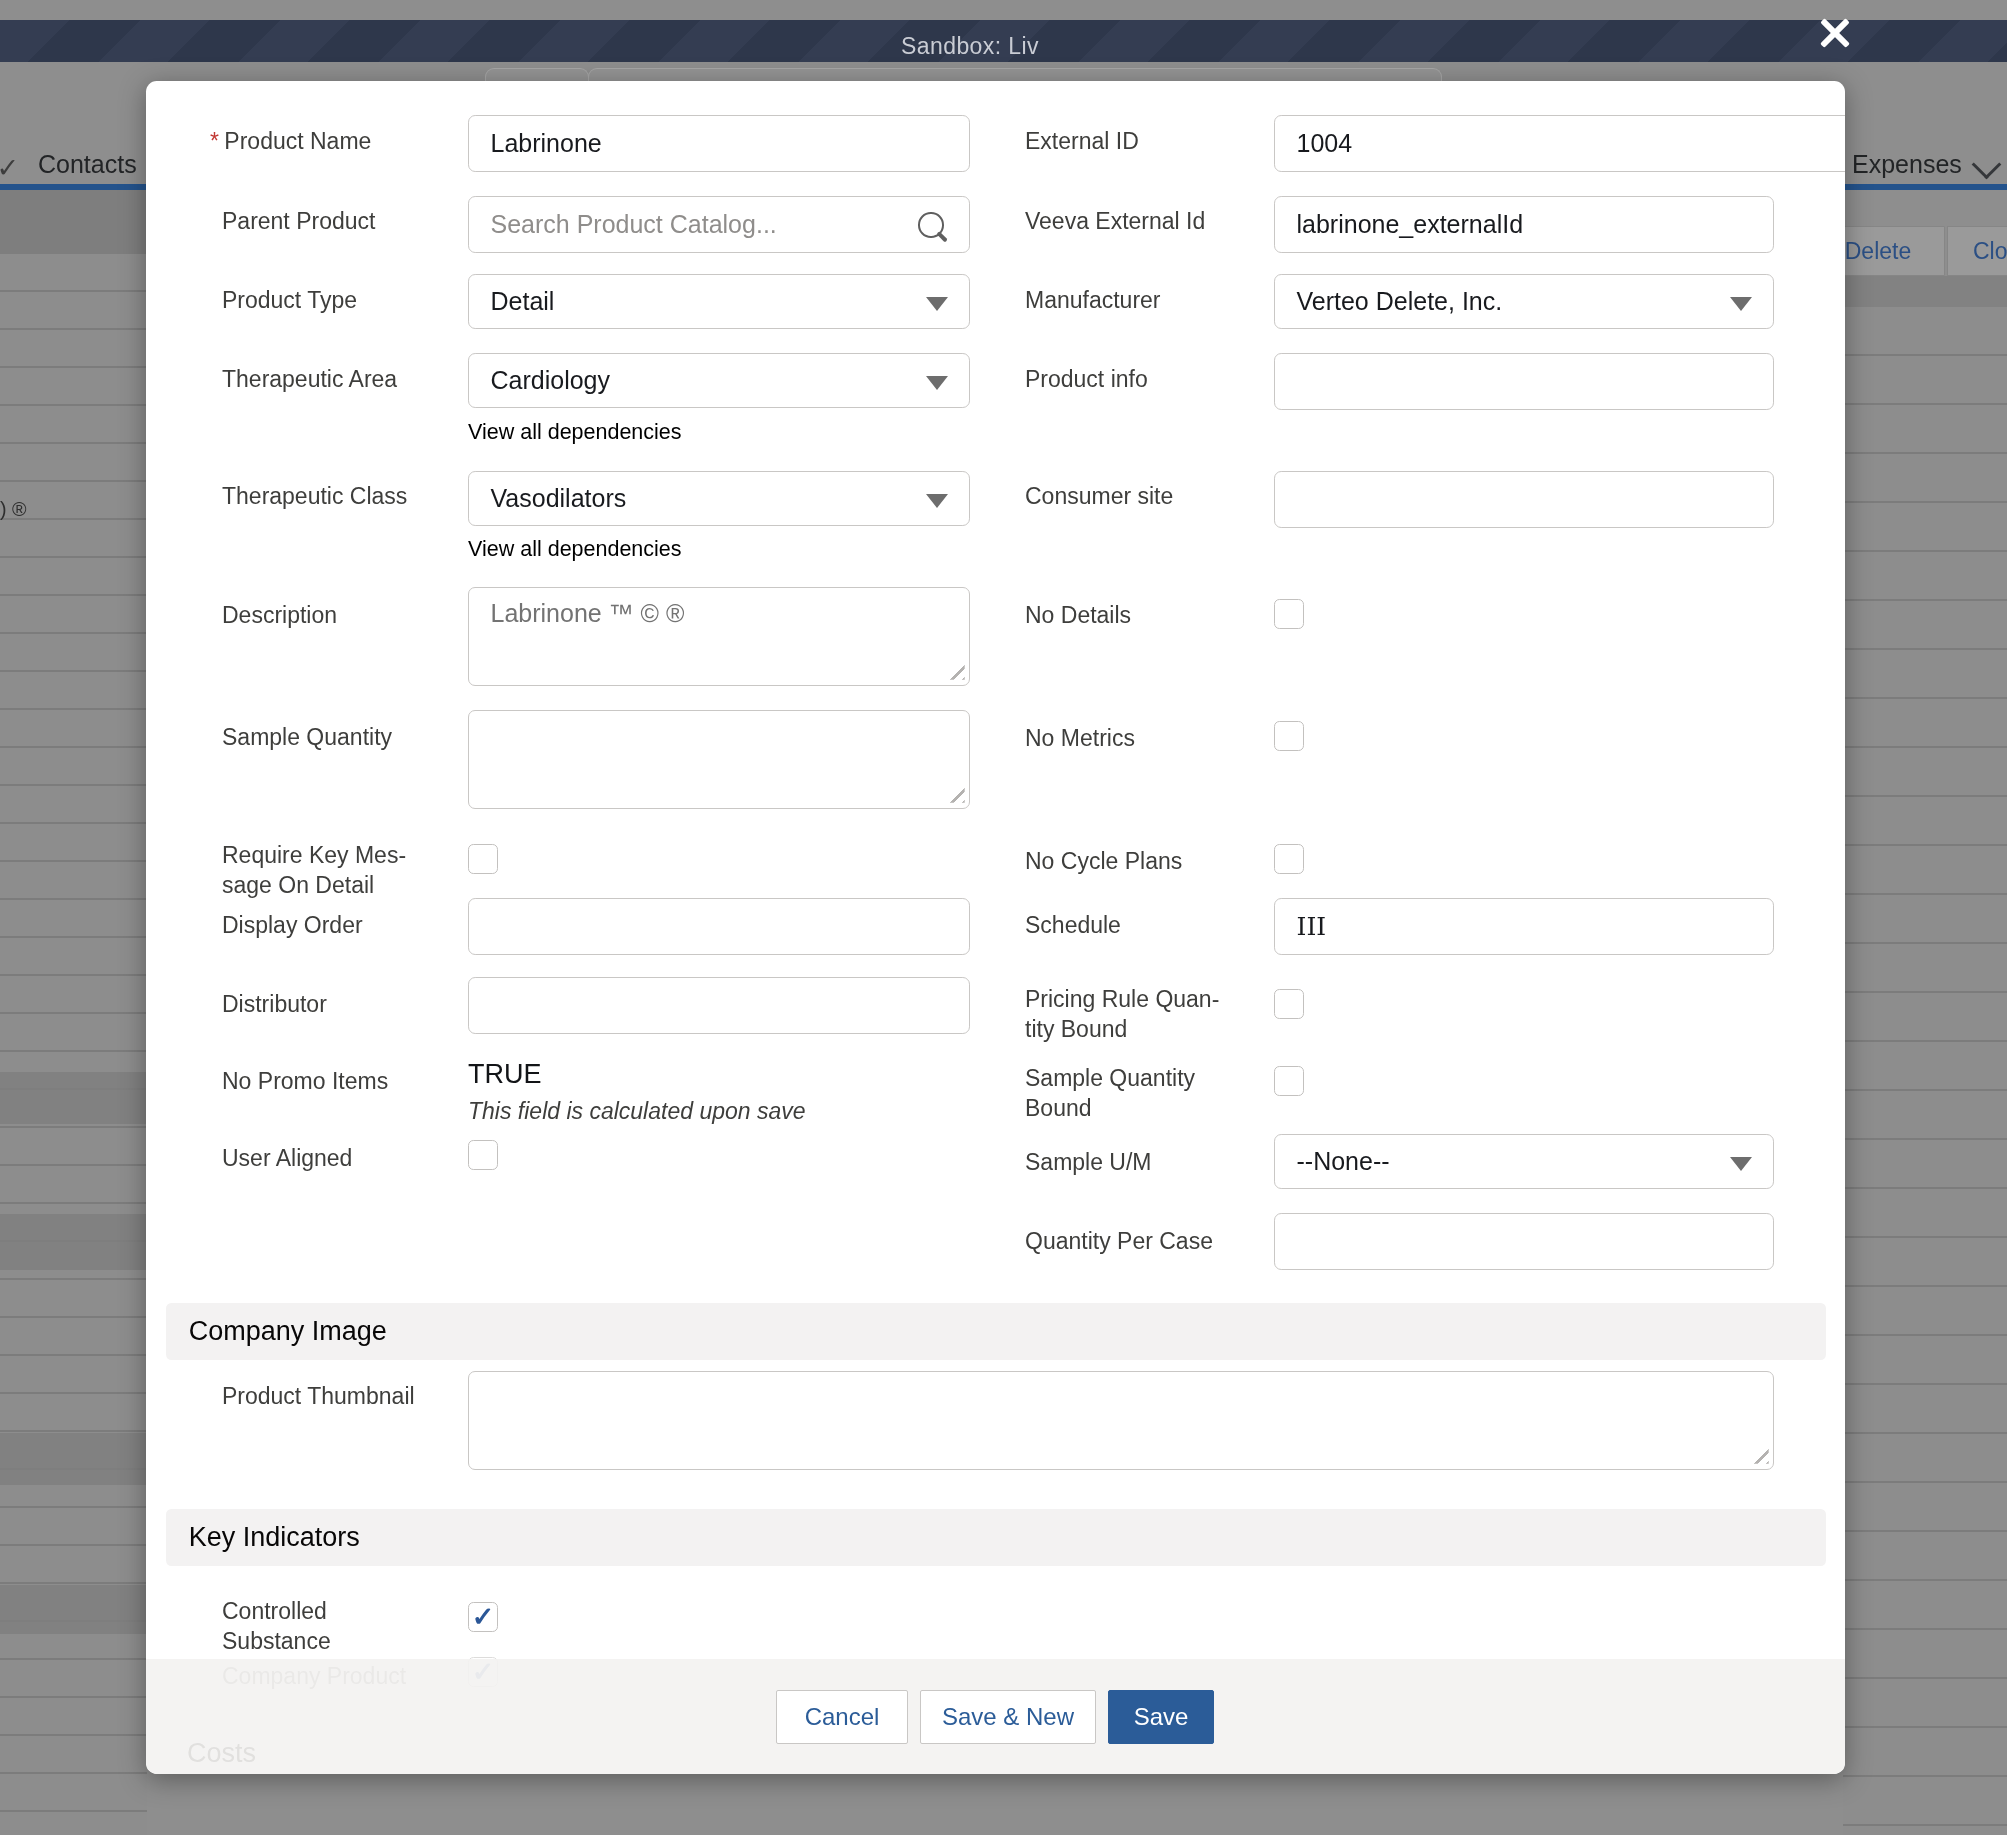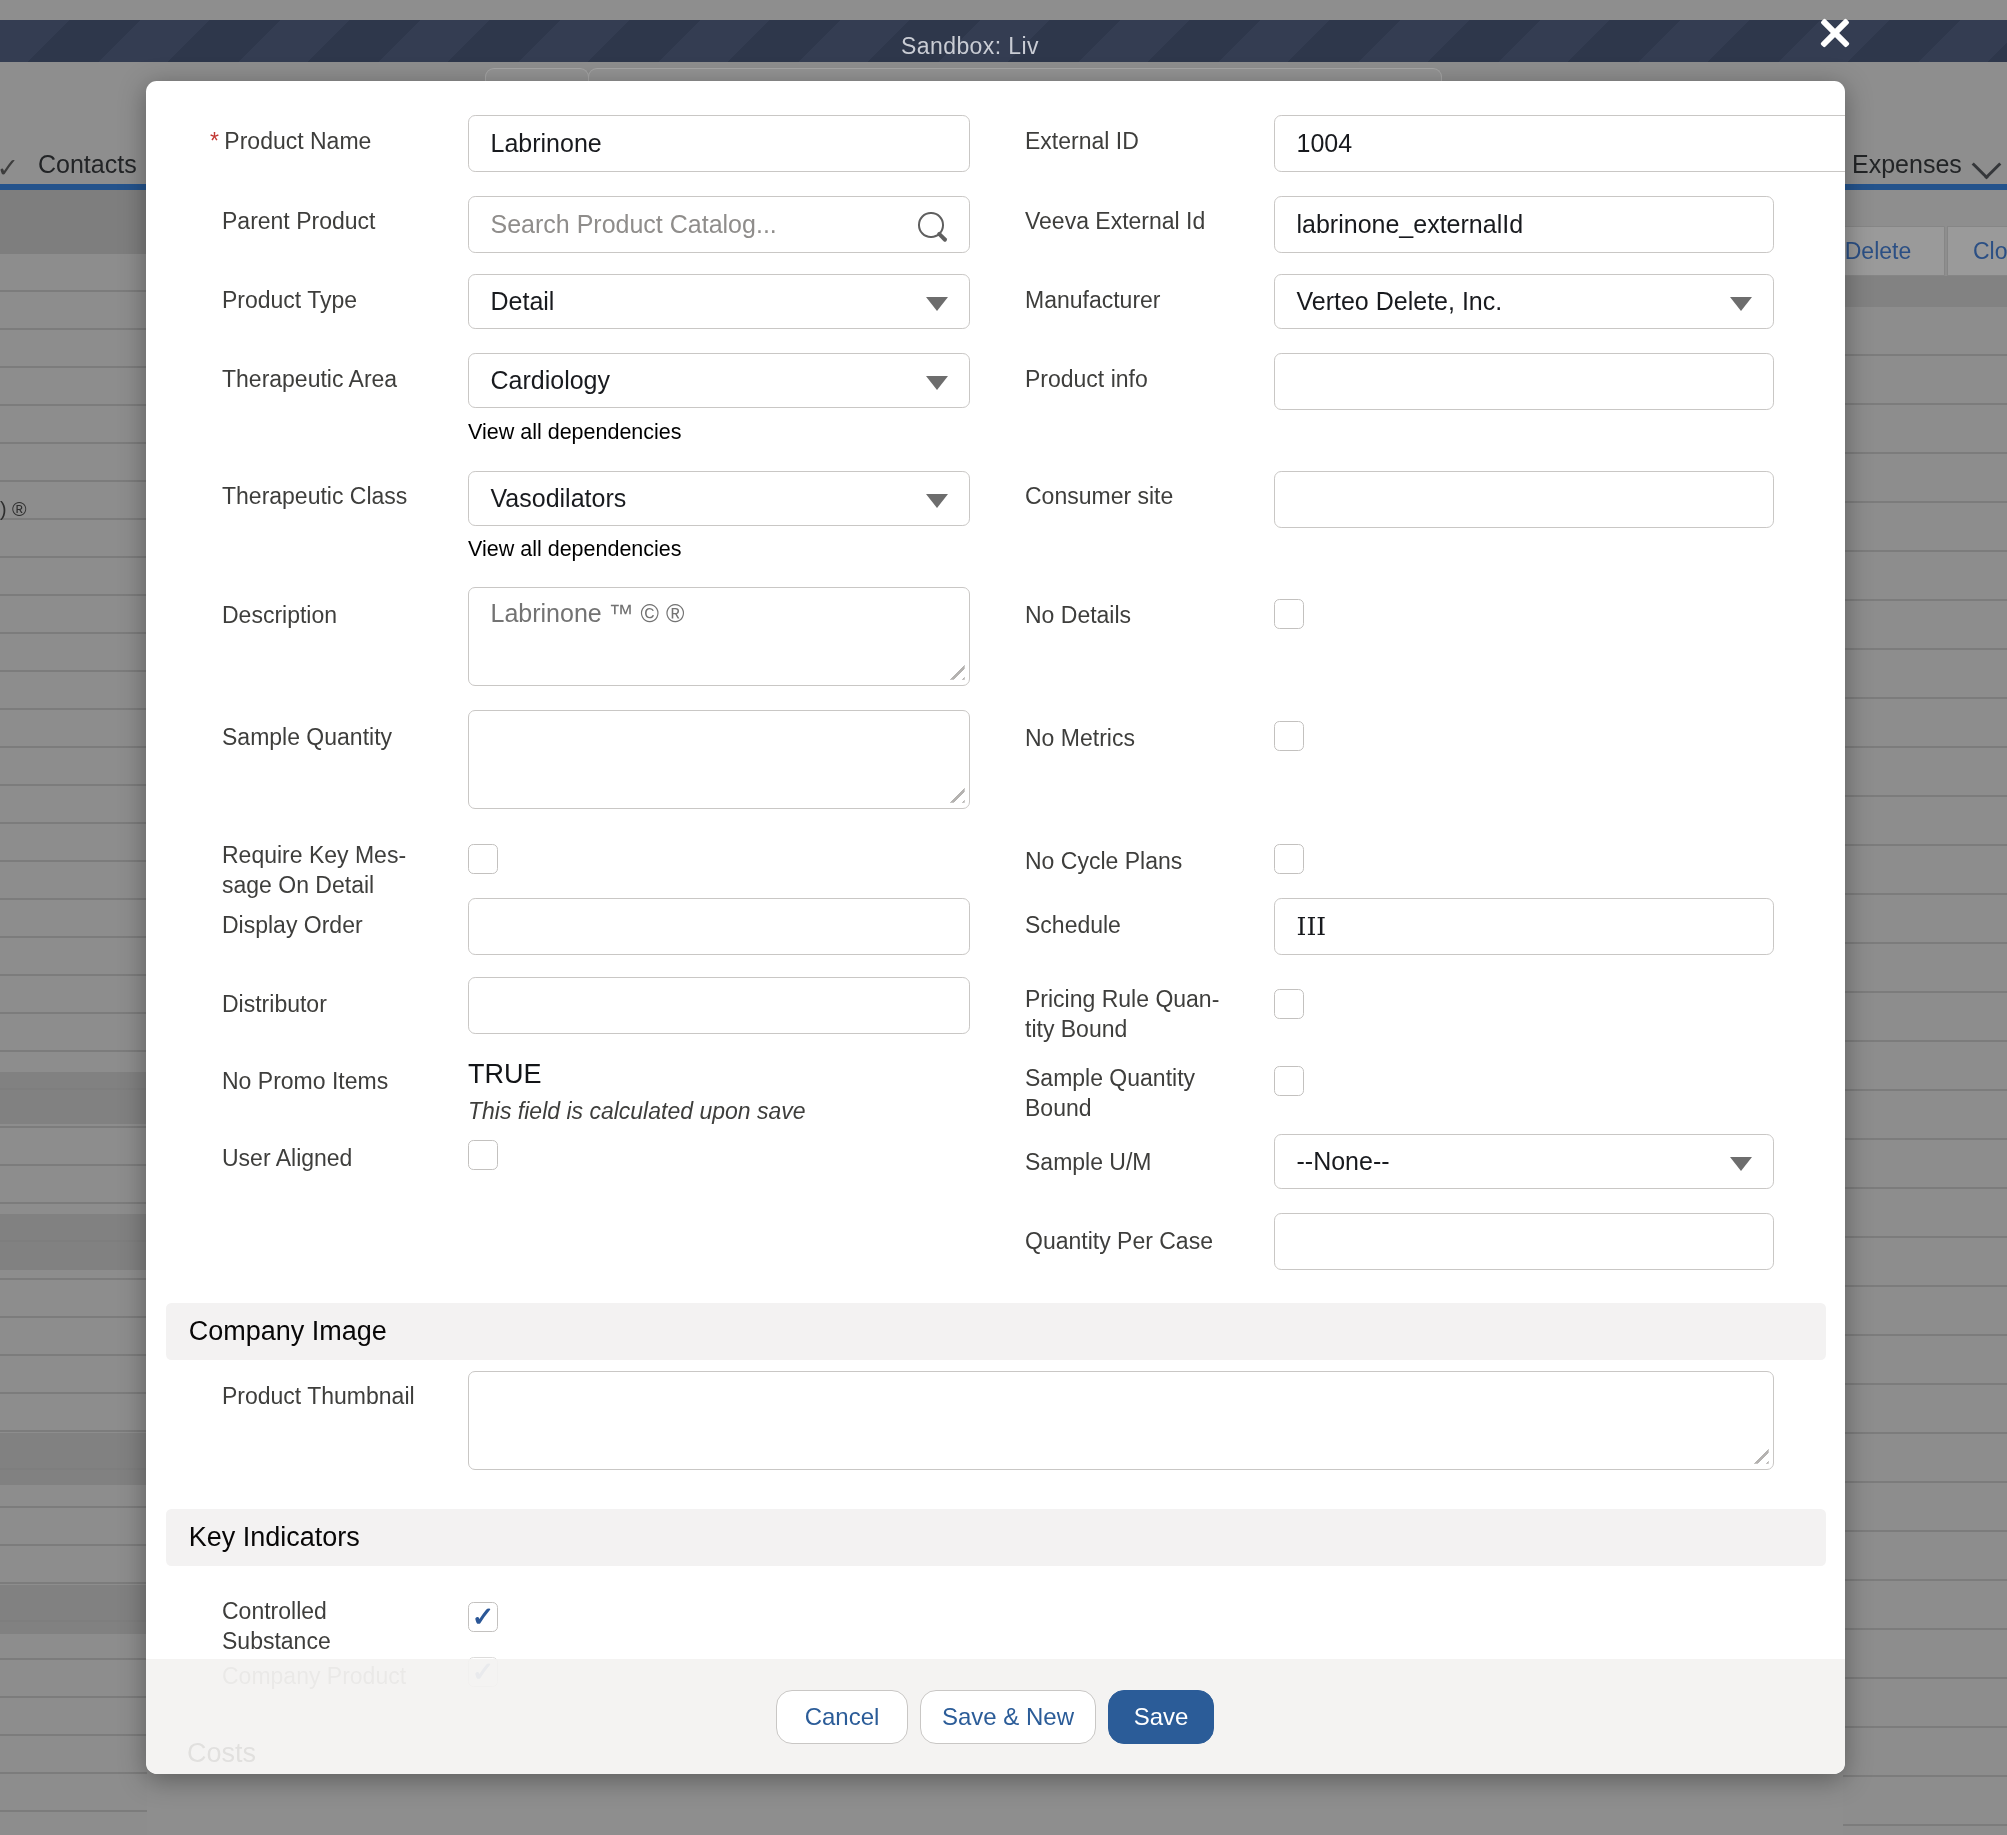--- a/index.html
+++ b/index.html
@@ -110,21 +110,21 @@
   }
   .costs-text{font-size:27px;color:#3c3c3a}
 
   
   .mfooter{
     left:0;top:1578px;width:1699px;height:115px;
     background:rgba(243,242,241,0.9);
     border-radius:0 0 10.7px 10.7px;
   }
   .btn{
-    height:54px;border-radius:16px;border:1.8px solid #c9c7c5;background:#fff;
+    height:54px;border-radius:2px;border:1.8px solid #c9c7c5;background:#fff;
     color:#2b5c98;font-size:24px;font-family:"Liberation Sans", sans-serif;
     cursor:pointer;box-sizing:border-box;
   }
   .btn.primary{background:#2b5c98;color:#ffffff;border:1.8px solid #2b5c98}
 </style>
 </head>
 <body>
 
 <div class="ab bg-underline"></div>
 

